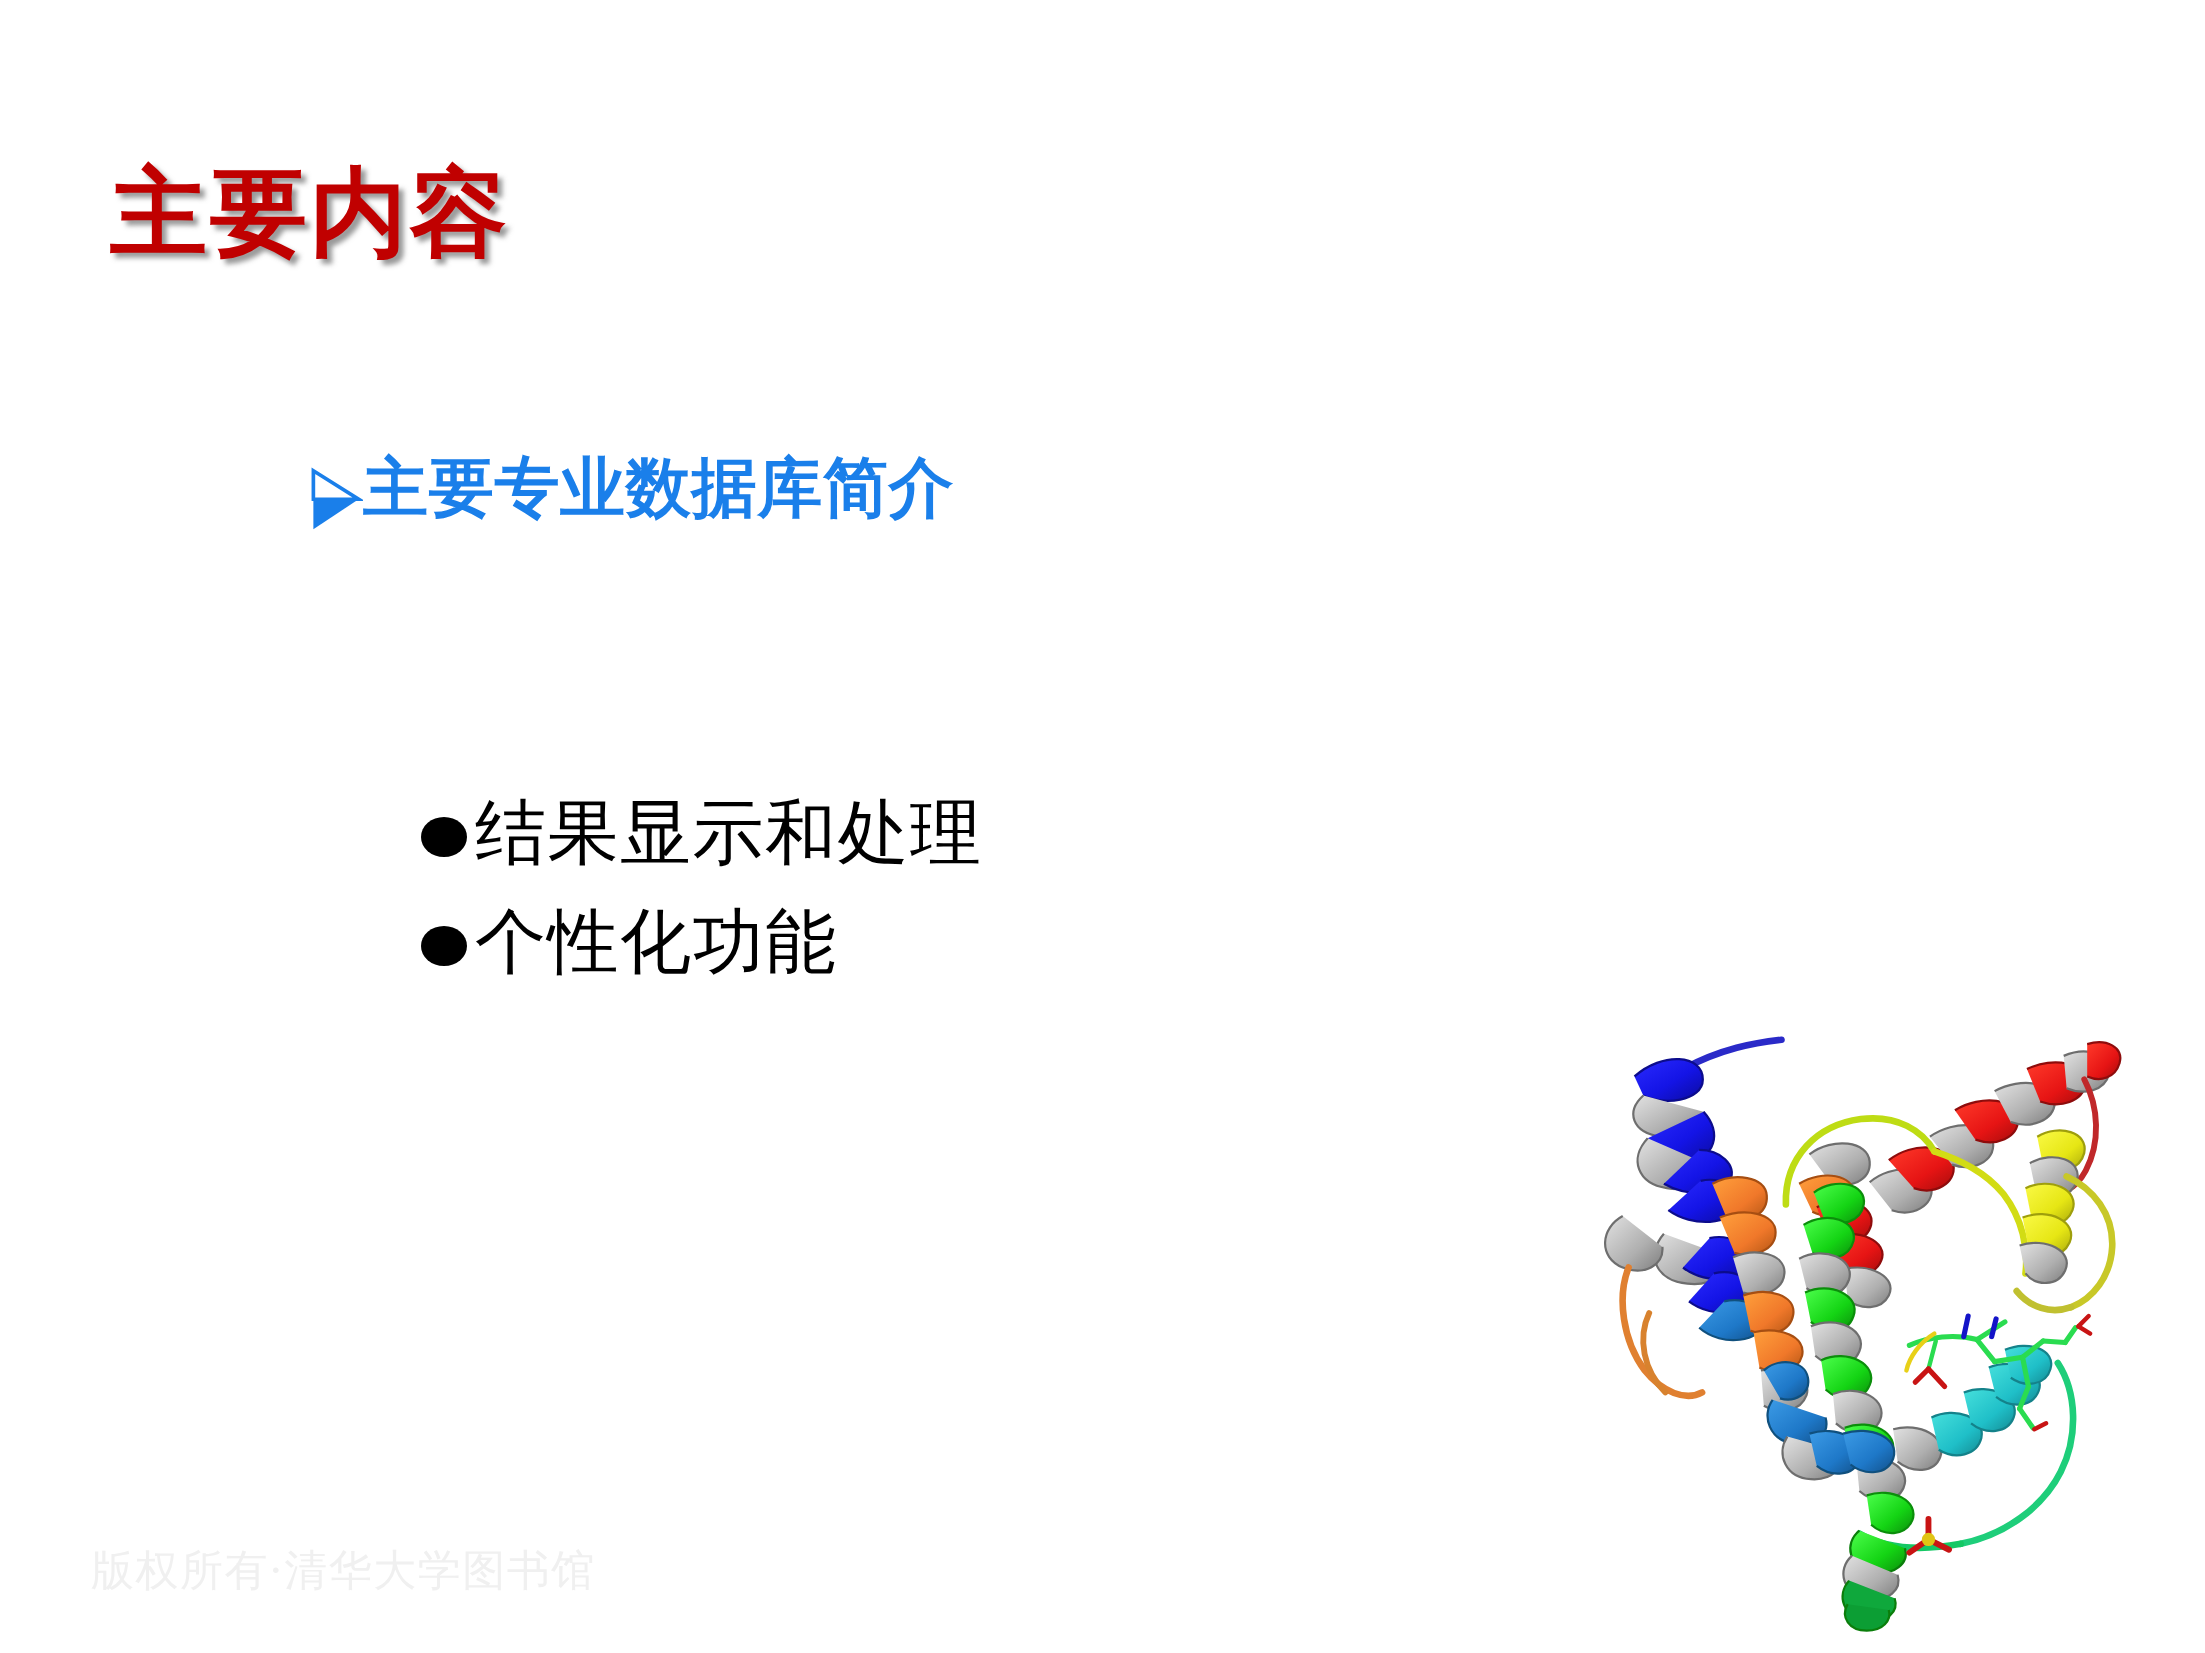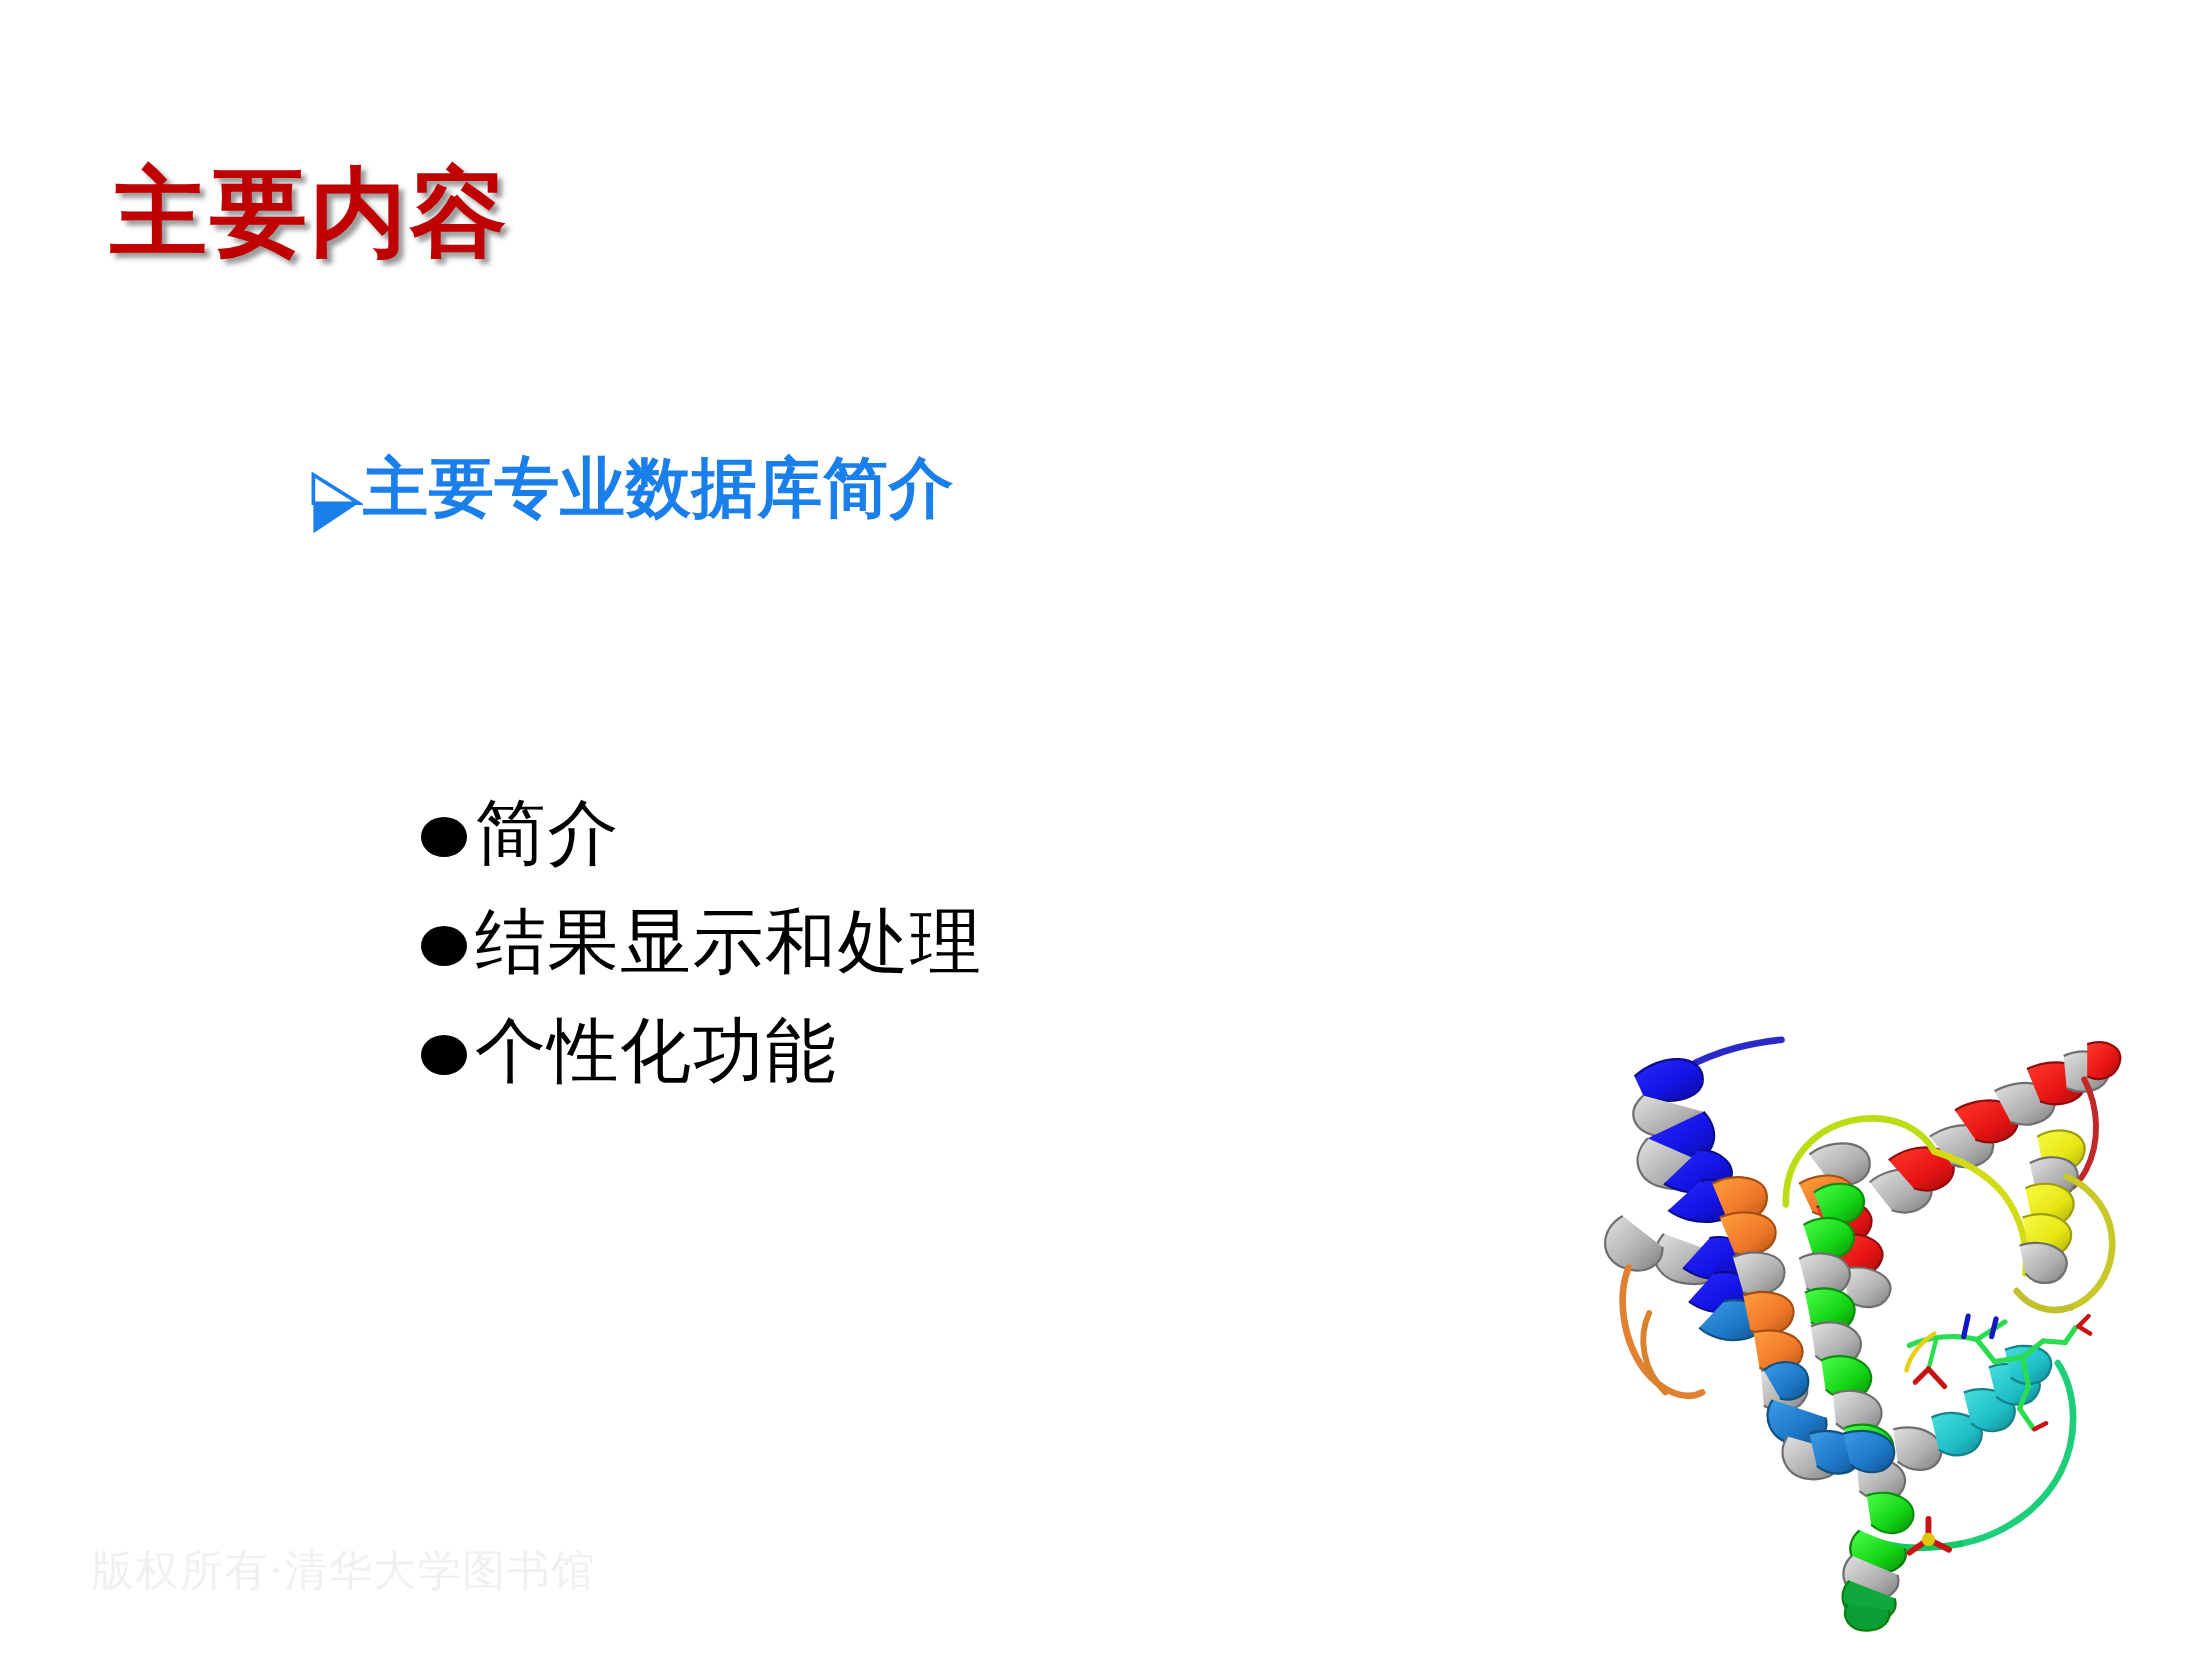--- a/index.html
+++ b/index.html
@@ -40,21 +40,21 @@
 
   
   .blue-list {
     position: absolute;
     left: 293px;
     top: 450px;
     width: 1103px;
   }
   .blue-item {
     display: flex;
-    align-items: flex-end;
+    align-items: center;
     margin-bottom: 28px;
     color: #1A7FEA;
     white-space: nowrap;
   }
   .arrow-bullet {
     width: 54px;
     height: 68px;
     flex: 0 0 54px;
     position: relative;
     top: 11.8px;
@@ -153,24 +153,20 @@
         </svg>
       </span>
       <span class="blue-text">主要专业数据库简介</span>
     </div>
 
 
   </div>
 
   <div class="black-list">
 
-    <div class="black-item">
-      <span class="dot-bullet"></span>
-      <span class="black-text">简介</span>
-    </div>
 
 
     <div class="black-item">
       <span class="dot-bullet"></span>
       <span class="black-text">结果显示和处理</span>
     </div>
 
     <div class="black-item">
       <span class="dot-bullet"></span>
       <span class="black-text">个性化功能</span>

